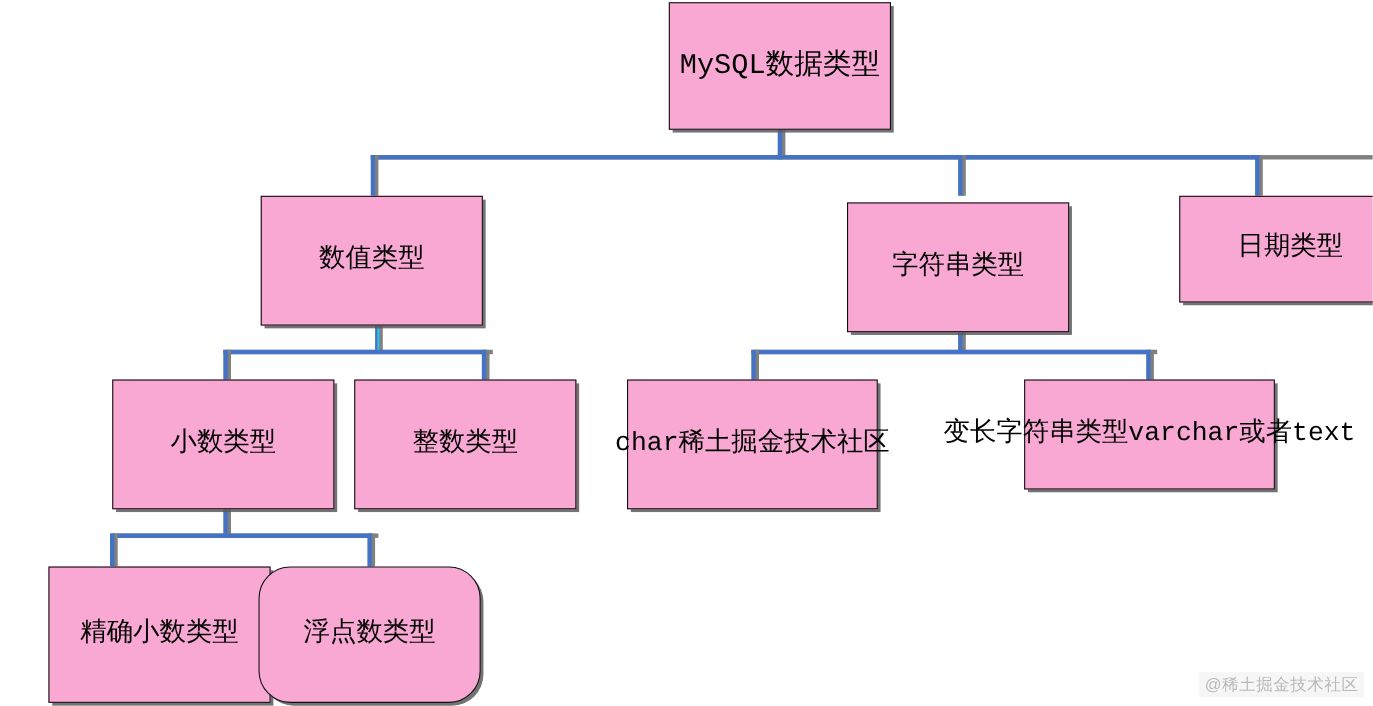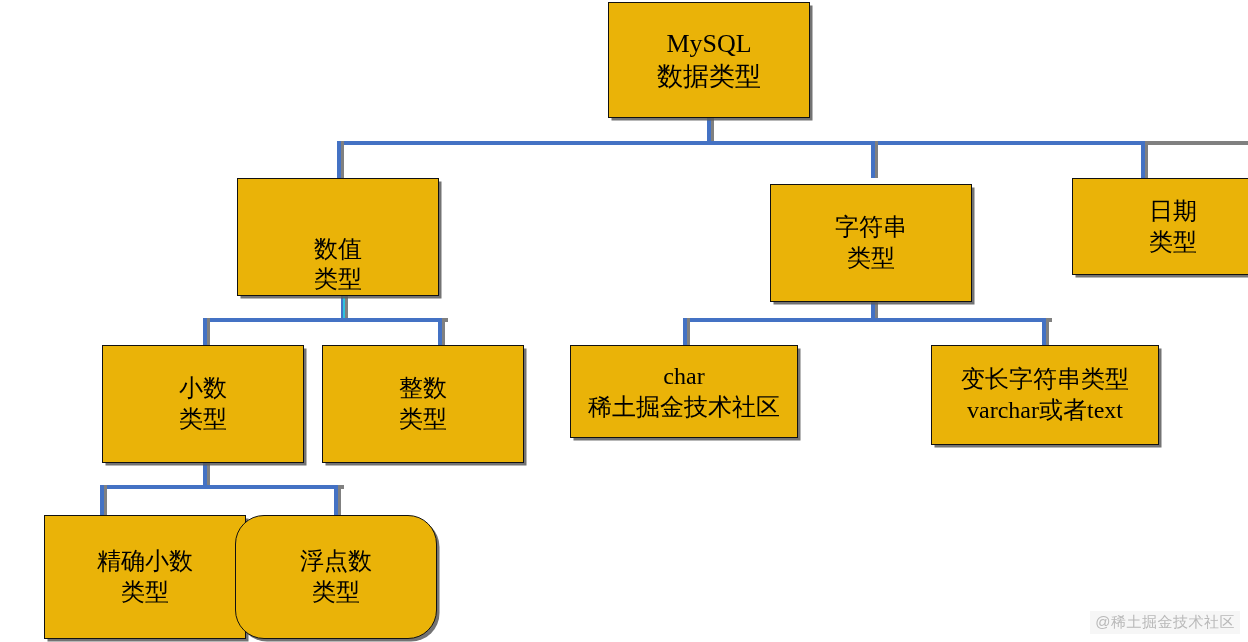--- a/index.html
+++ b/index.html
@@ -27,31 +27,31 @@
   }
   .conn-hl {
     position: absolute;
     background: #2FC2DE;
   }
 
   
   .node {
     position: absolute;
     box-sizing: border-box;
-    background: #eab308;
+    background: #f9a8d4;
     border: 1.5px solid #111111;
     display: flex;
-    flex-direction: column;
     align-items: center;
     justify-content: center;
     text-align: center;
     color: #000000;
     line-height: 1.28;
     box-shadow: 3px 3px 0 -0.5px rgba(90,90,90,0.85);
     z-index: 5;
+    font-family: Liberation Mono, monospace;
   }
   .node .ln {
     display: block;
     white-space: nowrap;
   }
   .f-lg  { font-size: 26px; }
   .f-md  { font-size: 24px; }
 
   
   #watermark {
@@ -123,21 +123,21 @@
   <div class="conn" style="left:100px; top:485px; width:4px; height:30px;"></div>
 
   <div class="conn-shadow" style="left:337px; top:485px; width:4px; height:30px;"></div>
   <div class="conn" style="left:334px; top:485px; width:4px; height:30px;"></div>
 
   <div class="node" style="left:608px; top:2px; width:202px; height:116px;">
     <span class="ln f-lg">MySQL</span>
     <span class="ln f-lg">数据类型</span>
   </div>
 
-  <div class="node" style="left:237px; top:178px; width:202px; height:118px;justify-content:flex-end;">
+  <div class="node" style="left:237px; top:178px; width:202px; height:118px;">
     <span class="ln f-md">数值</span>
     <span class="ln f-md">类型</span>
   </div>
 
   <div class="node" style="left:770px; top:184px; width:202px; height:118px;text-align:right;">
     <span class="ln f-md">字符串</span>
     <span class="ln f-md">类型</span>
   </div>
 
   <div class="node" style="left:1040px; top:178px; width:202px; height:97px;margin-left:32px;">
@@ -148,21 +148,21 @@
   <div class="node" style="left:102px; top:345px; width:202px; height:118px;">
     <span class="ln f-md">小数</span>
     <span class="ln f-md">类型</span>
   </div>
 
   <div class="node" style="left:322px; top:345px; width:202px; height:118px;">
     <span class="ln f-md">整数</span>
     <span class="ln f-md">类型</span>
   </div>
 
-  <div class="node" style="left:570px; top:345px; width:228px; height:93px;">
+  <div class="node" style="left:570px; top:345px; width:228px; height:118px;">
     <span class="ln f-md">char</span>
     <span class="ln f-md">稀土掘金技术社区</span>
   </div>
 
   <div class="node" style="left:931px; top:345px; width:228px; height:100px;">
     <span class="ln f-md">变长字符串类型</span>
     <span class="ln f-md">varchar或者text</span>
   </div>
 
   <div class="node" style="left:5px; top:515px; width:202px; height:124px;margin-left:39px;">

